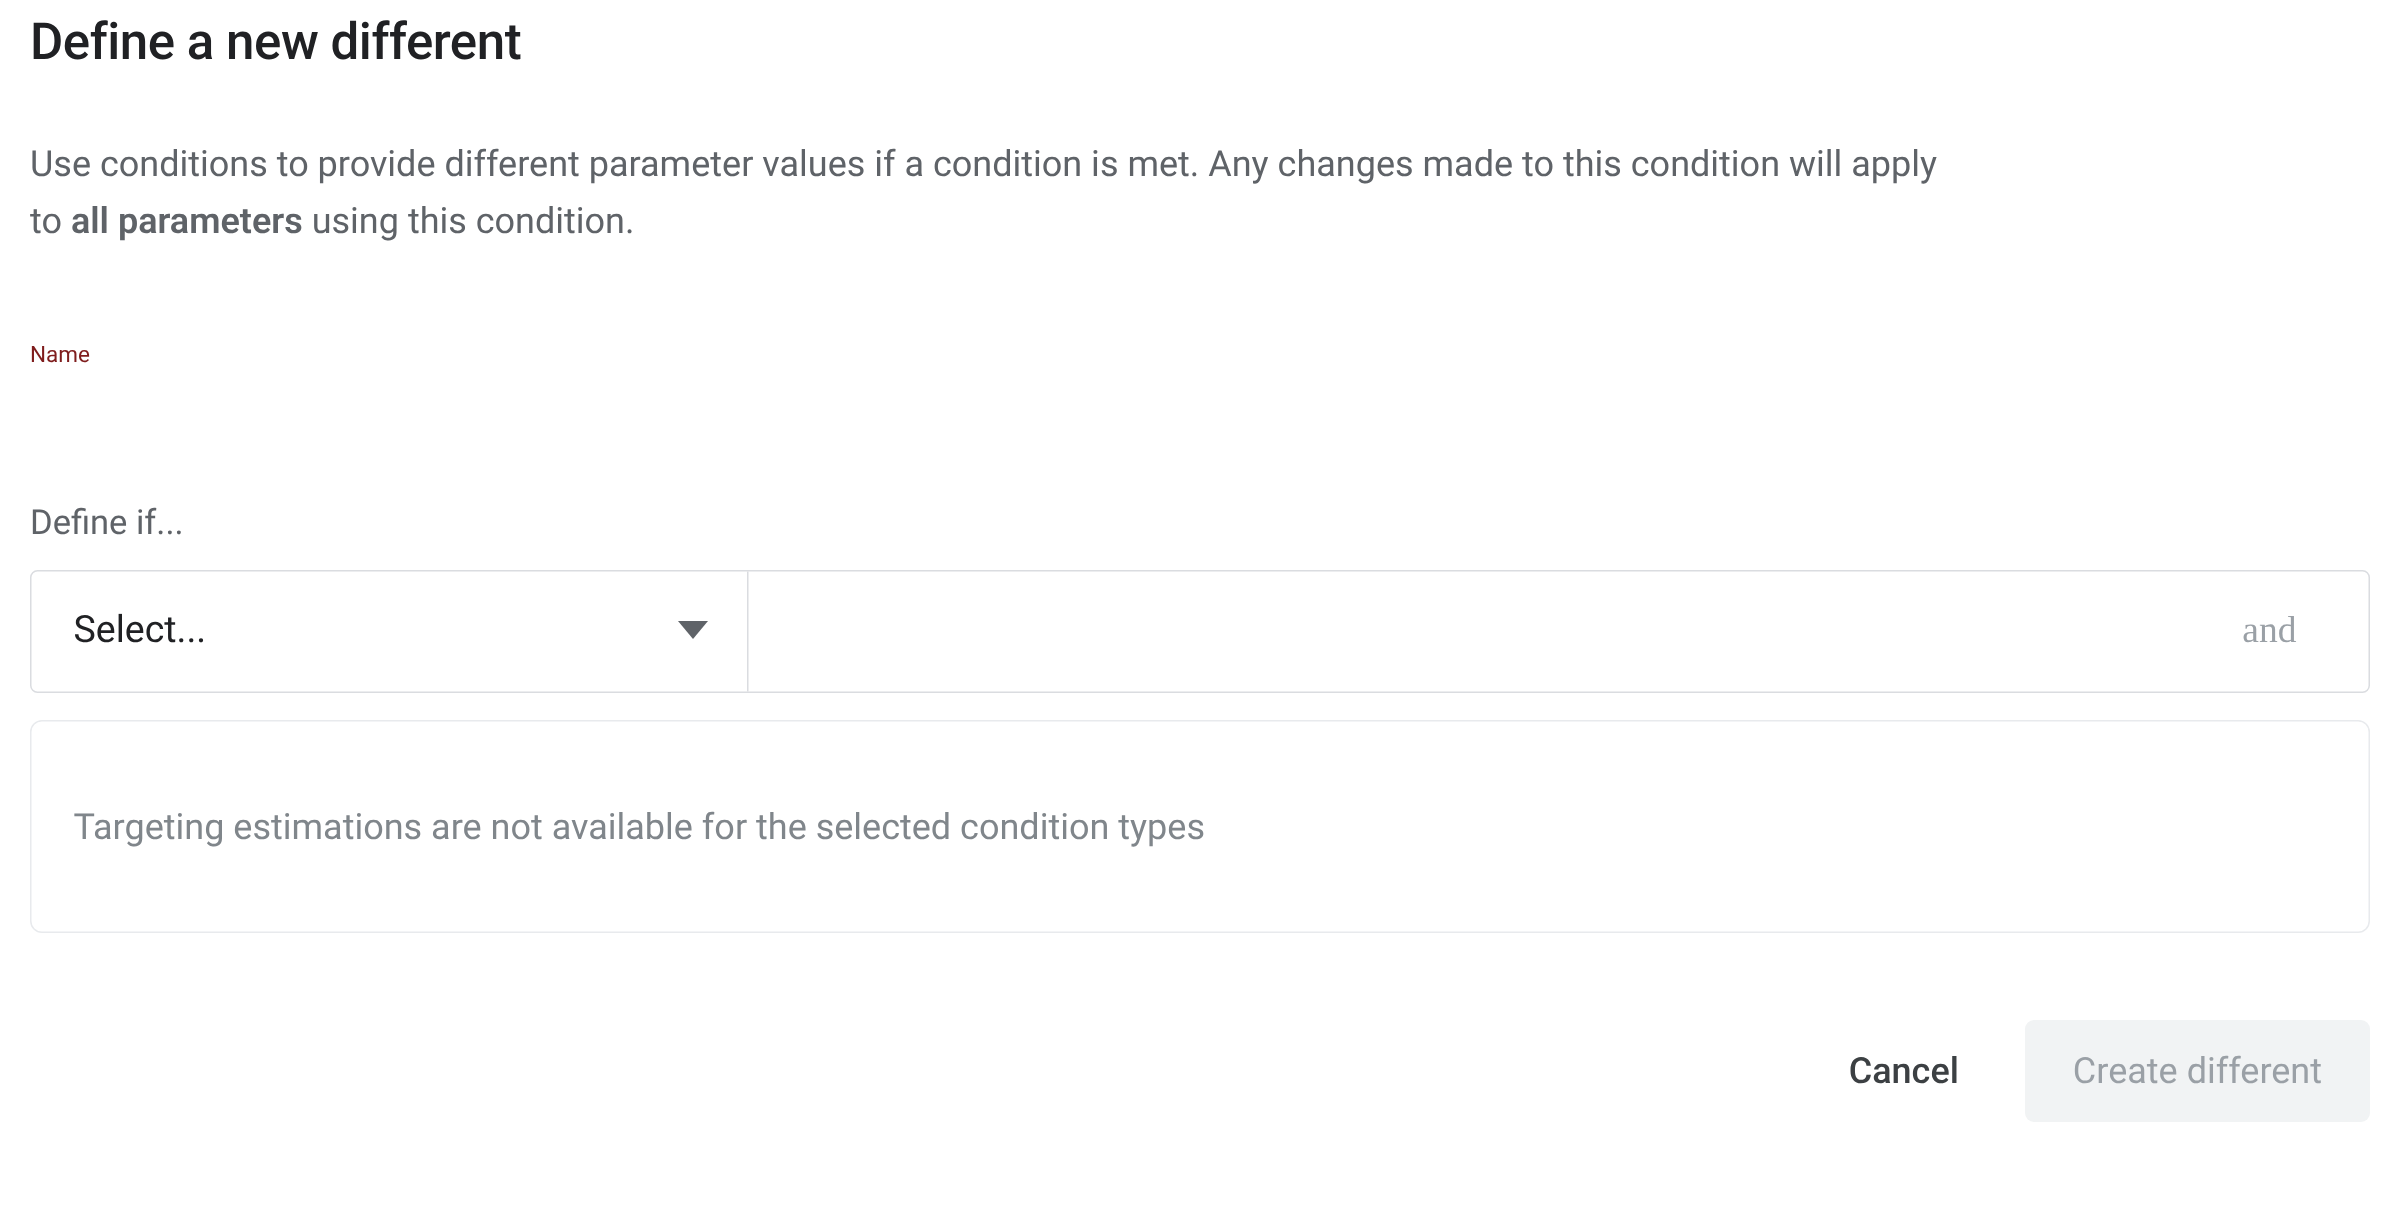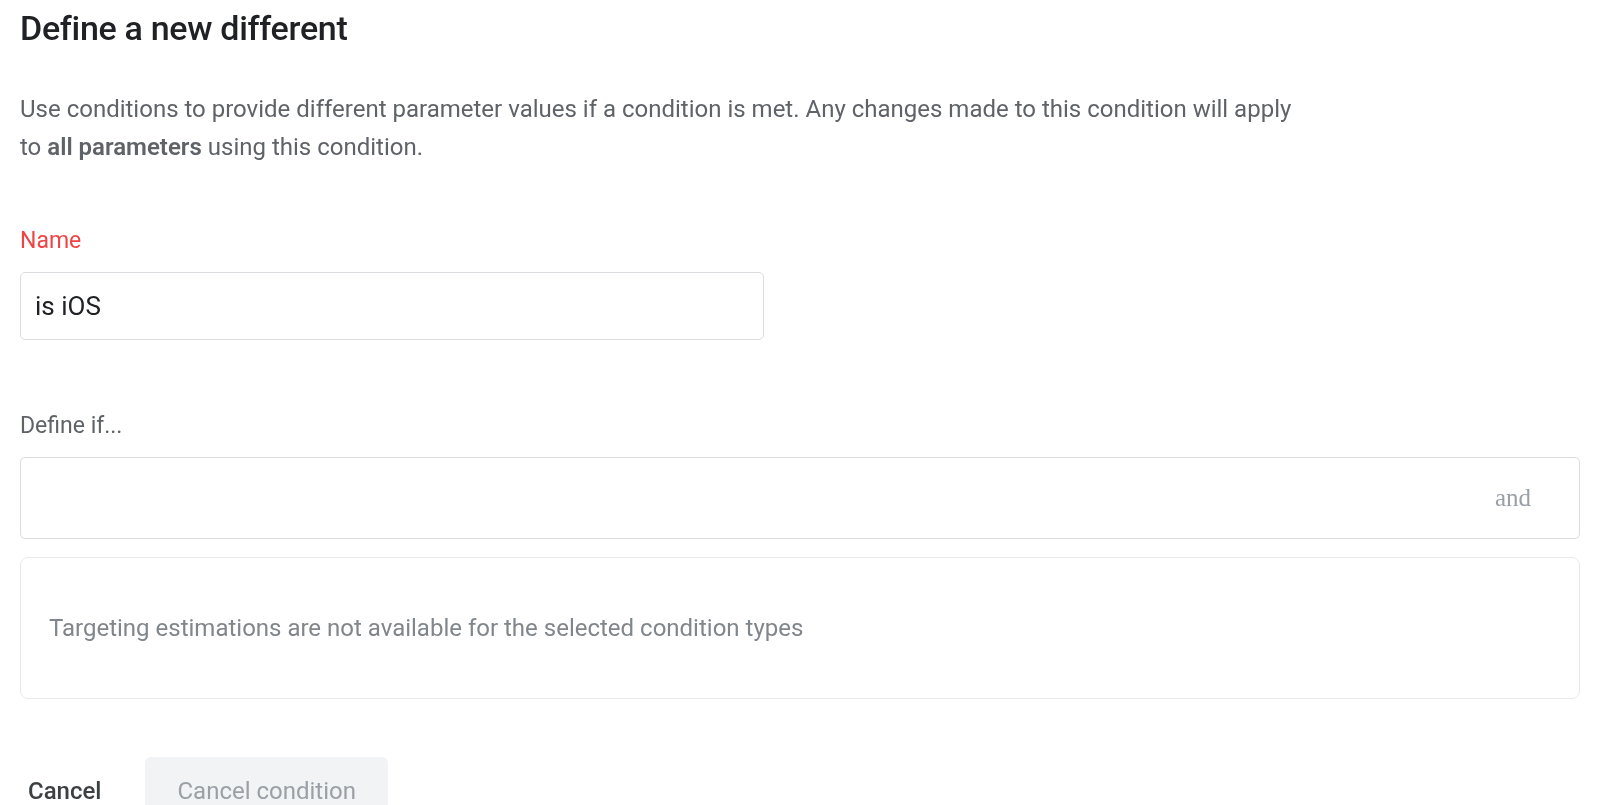--- a/index.html
+++ b/index.html
@@ -35,22 +35,22 @@
     .form-row {
       display: flex;
       gap: 34px;
       margin-bottom: 72px;
     }
     .field-group {
       display: flex;
       flex-direction: column;
     }
     .field-label {
-      font-size: 23px;
-      color: #ef4444;
+      font-size: 15px;
+      color: #7f1d1d;
       margin-bottom: 18px;
     }
     .name-input {
       width: 744px;
       height: 68px;
       border: 1px solid #dadce0;
       border-radius: 5px;
       font-size: 26px;
       padding: 0 14px;
       color: #202124;
@@ -114,20 +114,21 @@
       border-radius: 8px;
       padding: 56px 28px;
       margin-bottom: 58px;
     }
     .info-text {
       font-size: 24px;
       color: #80868b;
     }
     .button-row {
       display: flex;
+      justify-content: flex-end;
       gap: 36px;
       align-items: center;
     }
     .cancel-btn {
       font-size: 24px;
       color: #3c4043;
       font-weight: 500;
       background: none;
       border: none;
       cursor: pointer;
@@ -153,32 +154,39 @@
 
 <h1 class="title">Define a new different</h1>
 
 <p class="description">
   <span>Use conditions to provide different parameter values if a condition is met. Any changes made to this condition will apply to </span><b>all parameters</b><span> using this condition.</span>
 </p>
 
 <div class="form-row">
   <div class="field-group">
     <label class="field-label">Name</label>
-    <input type="text" class="name-input" value="is iOS" style="">
   </div>
 </div>
 
 <div class="field-label applies-label">Define if...</div>
 
 <div class="condition-row">
+  <div class="select-dropdown">
+    <span class="select-text">Select...</span>
+    <span class="chevron-down">
+      <svg width="20" height="12" viewBox="0 0 20 12" fill="#5f6368">
+          <path d="M0 0 L10 12 L20 0 Z"></path>
+        </svg>
+    </span>
+  </div>
   <div class="condition-spacer">
     <span class="and-text">and</span>
   </div>
 </div>
 
 <div class="info-box">
   <span class="info-text">Targeting estimations are not available for the selected condition types</span>
 </div>
 
 <div class="button-row">
   <button class="cancel-btn">Cancel</button>
-  <button class="create-btn" disabled="">Cancel condition</button>
+  <button class="create-btn" disabled="">Create different</button>
 </div>
 
 </body></html>

